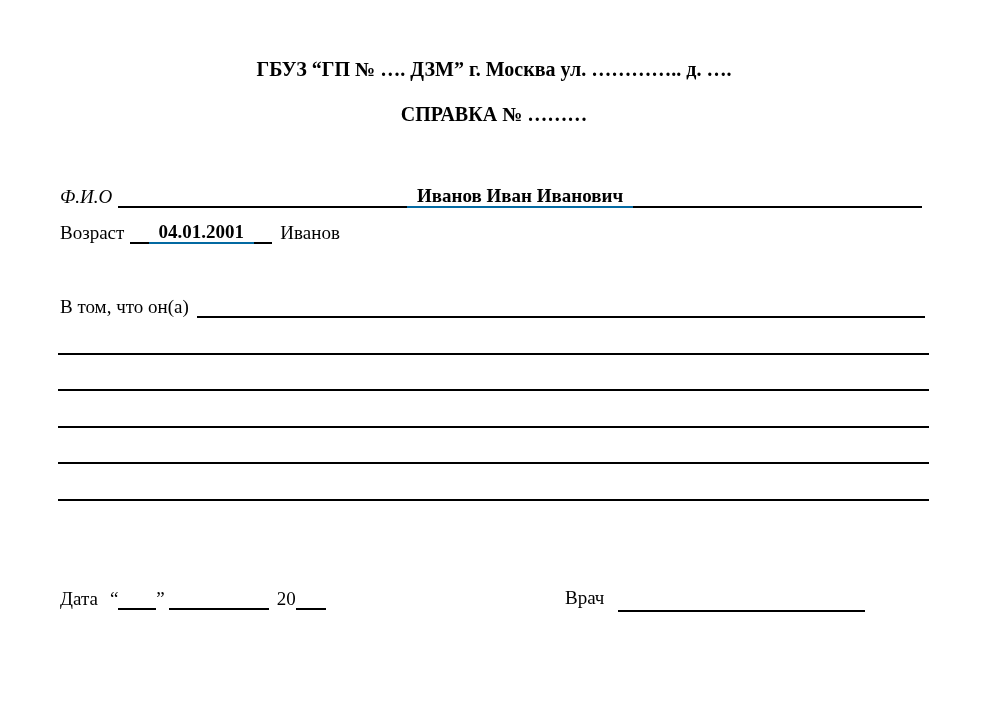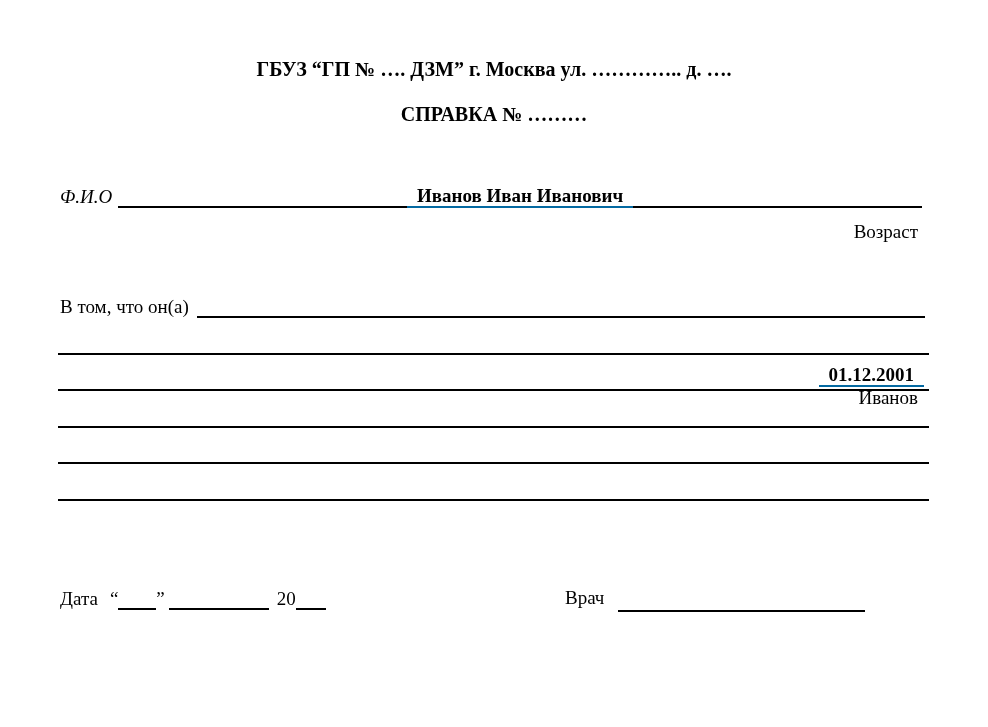--- a/index.html
+++ b/index.html
@@ -52,21 +52,21 @@
   .value {
     font-weight: bold;
     line-height: 21px;
     border-bottom: 2px solid #0369a1;
     margin-bottom: -2px;
     padding: 0 10px;
     white-space: nowrap;
   }
 
   .row-fio   { top: 185px; left: 60px; right: 66px; }
-  .row-age   { top: 221px; left: 60px; right: 64px; flex-direction: column; }
+  .row-age   { top: 221px; left: 60px; right: 64px; }
   .row-body  { top: 295px; left: 60px; right: 63px; }
 
   .row-fio .label  { margin-right: 6px; font-style: italic; }
   .row-age .label-age { margin-right: 6px; }
   .fill-age { flex: 0 0 142px; }
   .row-age .label-issued { margin-left: 8px; margin-right: 6px; }
   .row-body .label { margin-right: 8px; }
 
   .blank-line {
     position: absolute;
@@ -126,21 +126,21 @@
   <div class="form-row row-fio">
     <span class="label">Ф.И.О</span>
     <span class="fill grow">
       <span class="value">Иванов Иван Иванович</span>
     </span>
   </div>
 
   <div class="form-row row-age">
     <span class="label label-age">Возраст</span>
     <span class="fill fill-age">
-      <span class="value">01.12.2001</span>
+      <span class="value">04.01.2001</span>
     </span>
     <span class="label label-issued">Иванов</span>
   </div>
 
   <div class="form-row row-body">
     <span class="label">В том, что он(а)</span>
     <span class="fill grow"></span>
   </div>
 
   <div class="blank-line bl-1"></div>

